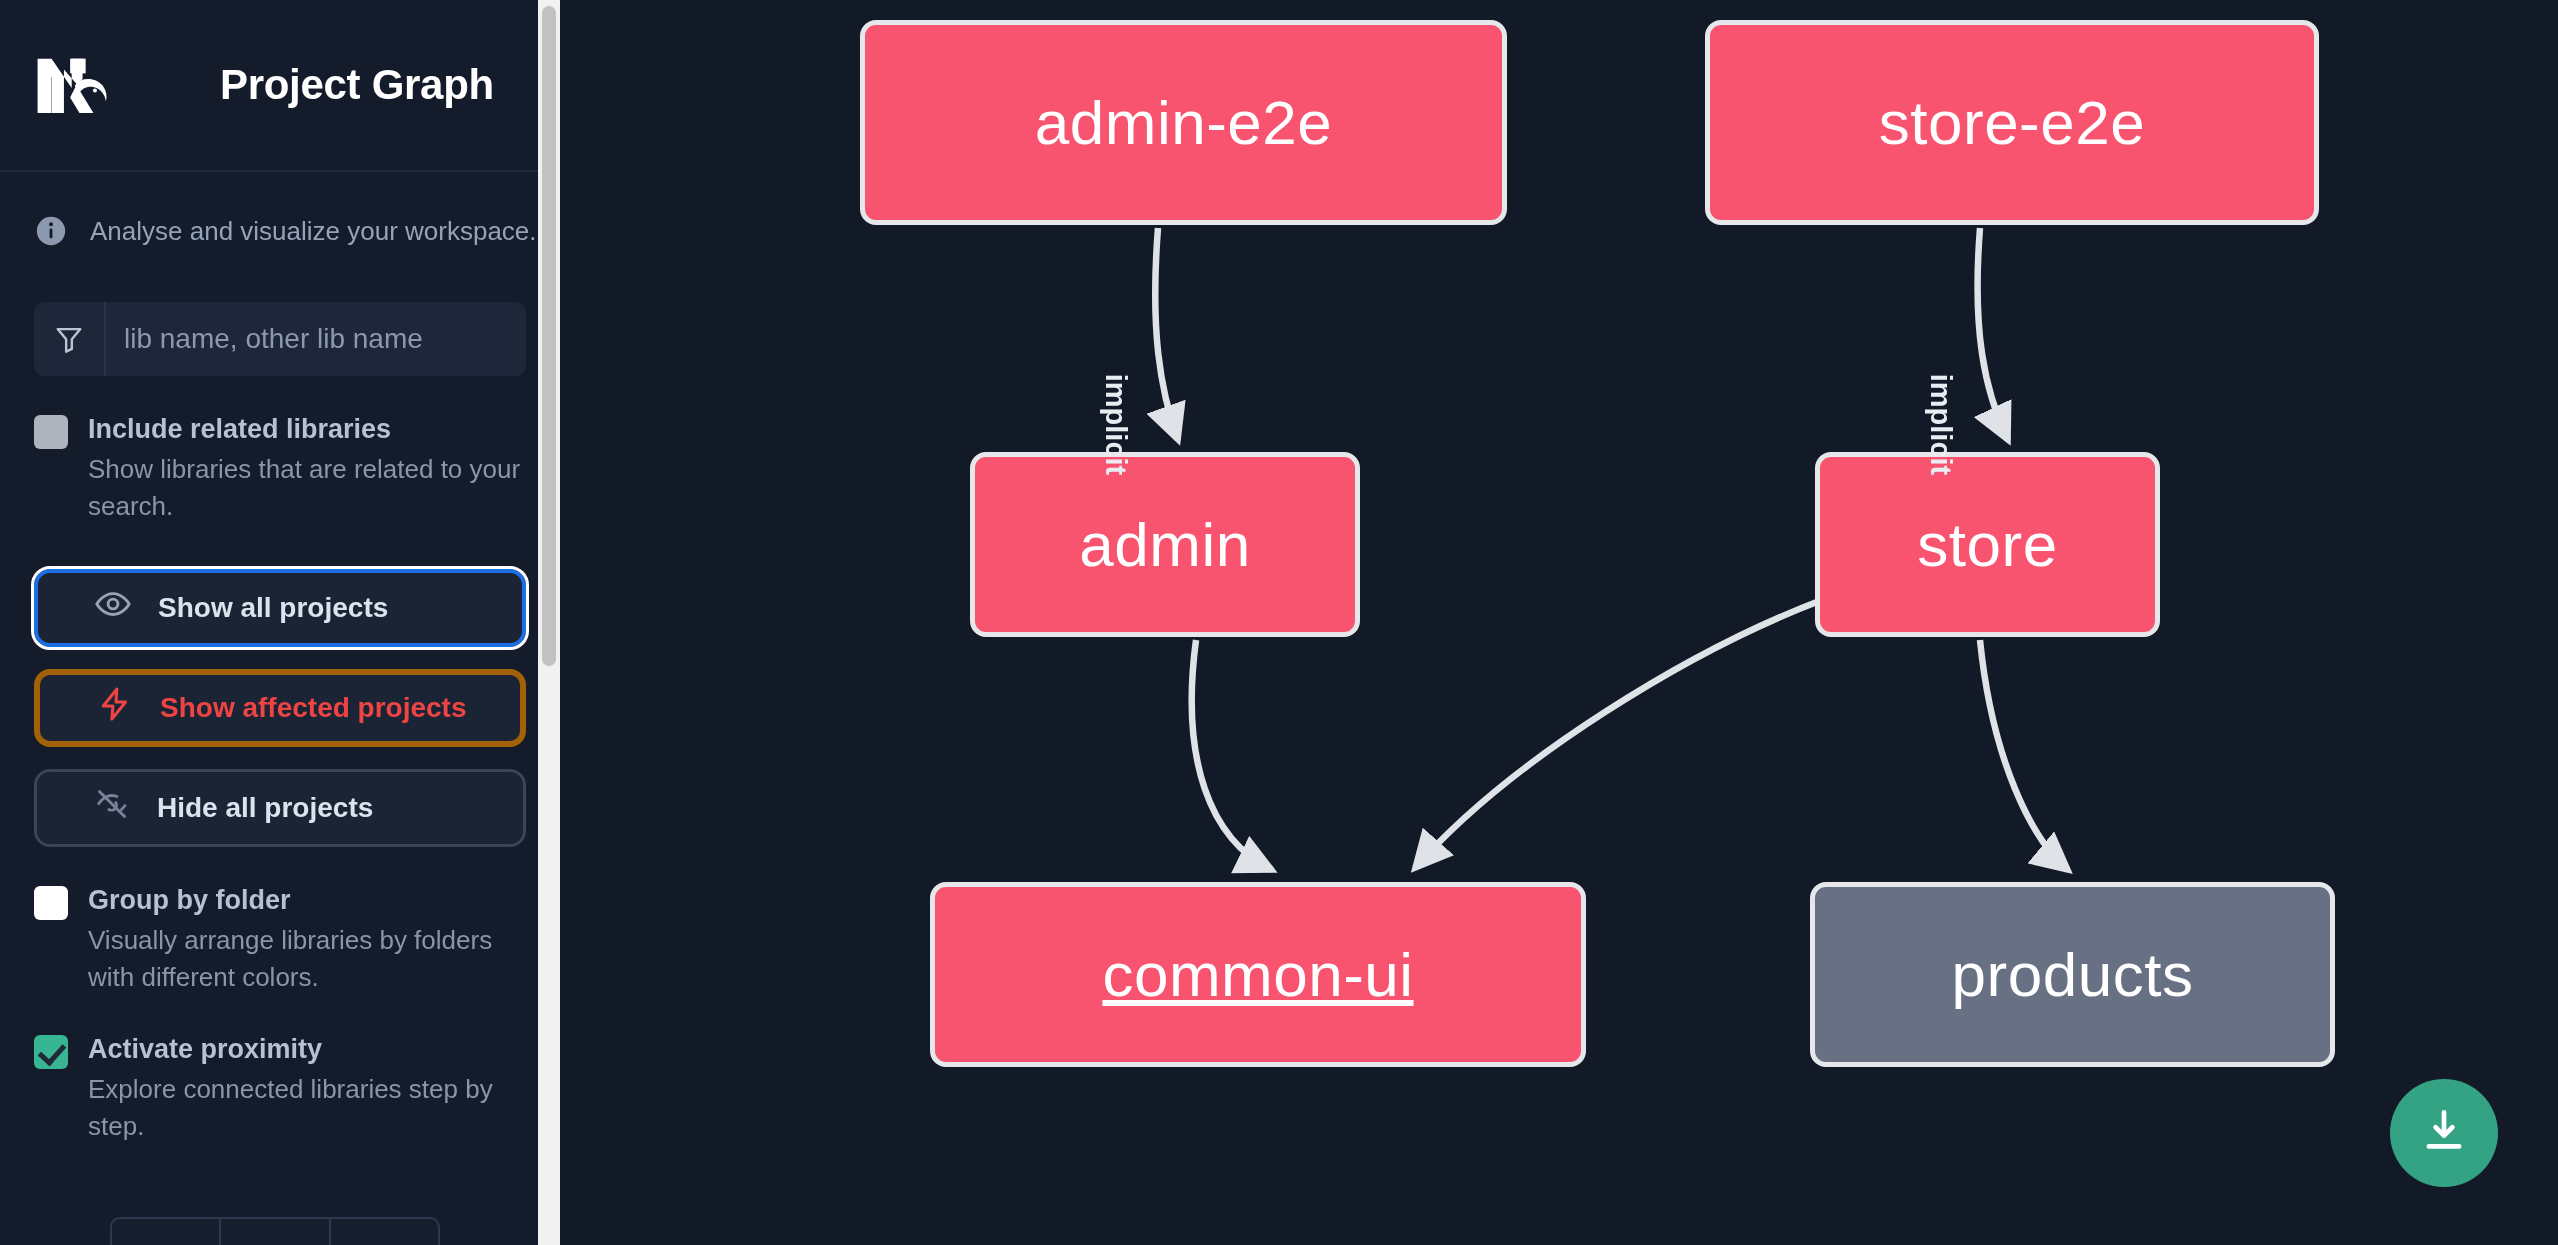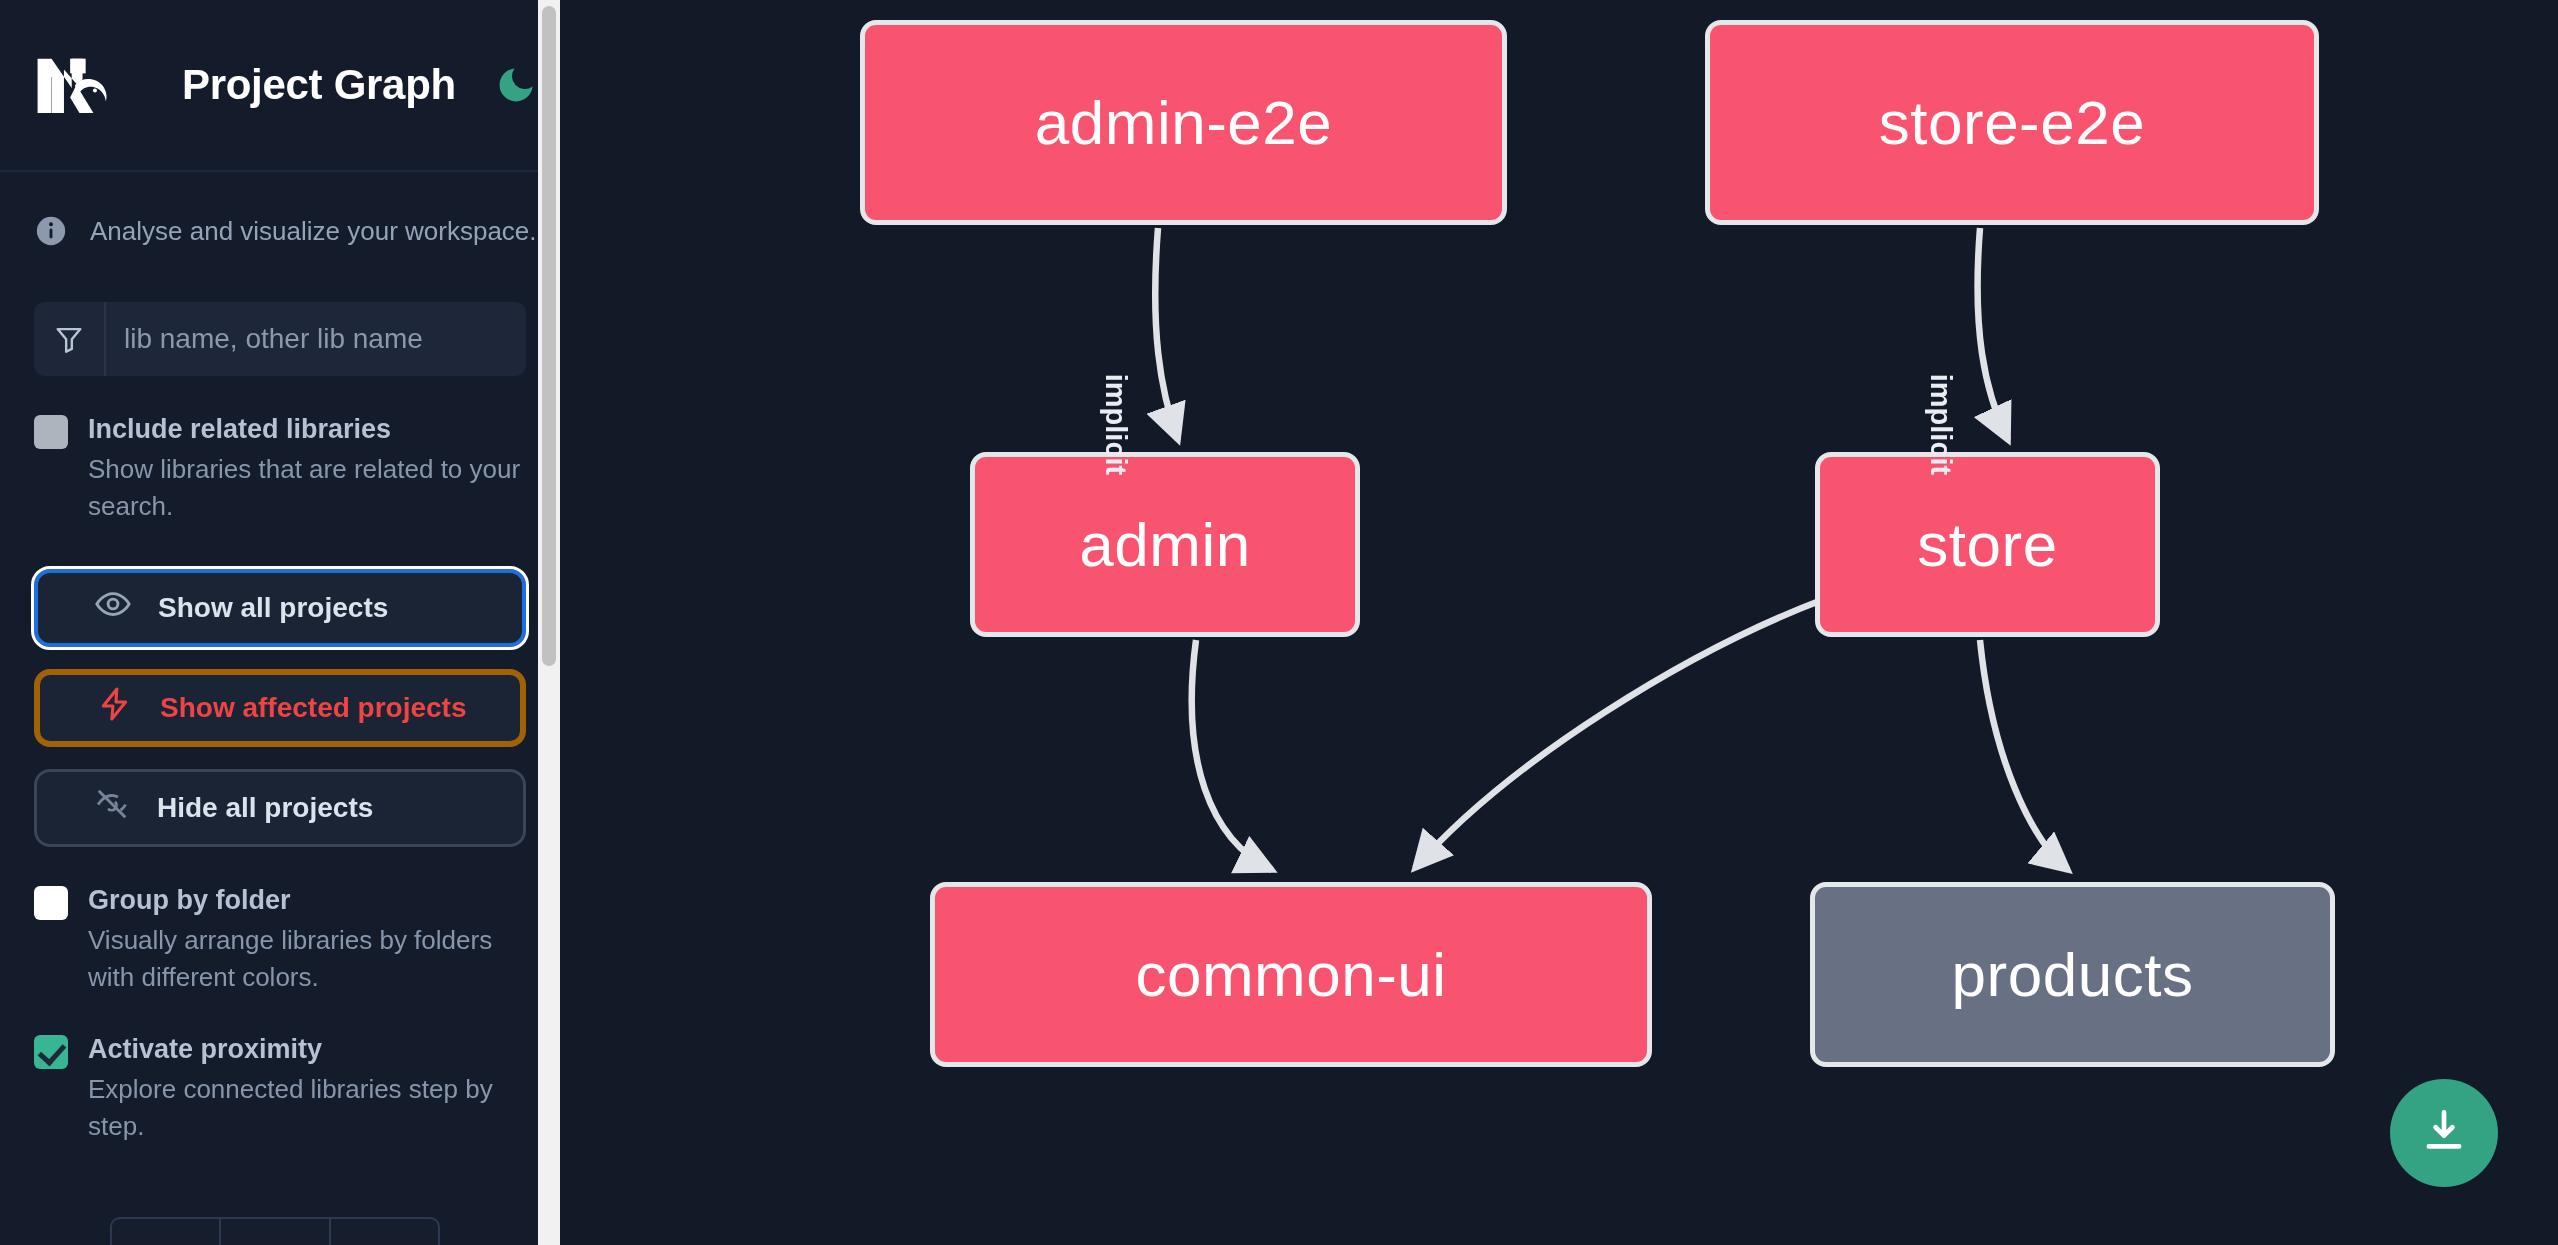--- a/index.html
+++ b/index.html
@@ -29,20 +29,21 @@
     overflow: hidden;
   }
 
   .sb-header {
     height: 172px;
     display: flex;
     align-items: center;
     padding: 0 34px;
     border-bottom: 2px solid #1e2740;
     background: #141b2b;
+    gap: 38px;
   }
   .nx-logo { width: 94px; height: 62px; flex: 0 0 94px; }
   .app-title {
     font-size: 42px;
     font-weight: 700;
     color: #ffffff;
     margin-left: 54px;
     letter-spacing: -0.3px;
     white-space: nowrap;
   }
@@ -388,21 +389,21 @@
     </div>
     <div class="node pink" style="left:1145px; top:20px;  width:614px; height:205px;">
       <span>store-e2e</span>
     </div>
     <div class="node pink" style="left:410px;  top:452px; width:390px; height:185px;">
       <span>admin</span>
     </div>
     <div class="node pink" style="left:1255px; top:452px; width:345px; height:185px;">
       <span>store</span>
     </div>
-    <div class="node pink" style="left:370px;  top:882px; width:722px; height:185px;">
+    <div class="node pink" style="left:370px;  top:882px; width:656px; height:185px;text-decoration:underline;">
       <span>common-ui</span>
     </div>
     <div class="node grey" style="left:1250px; top:882px; width:525px; height:185px;">
       <span>products</span>
     </div>
 
     <div class="edge-label" style="left:505px;  top:408px;">implicit</div>
     <div class="edge-label" style="left:1330px; top:408px;">implicit</div>
 
     <div class="fab">

